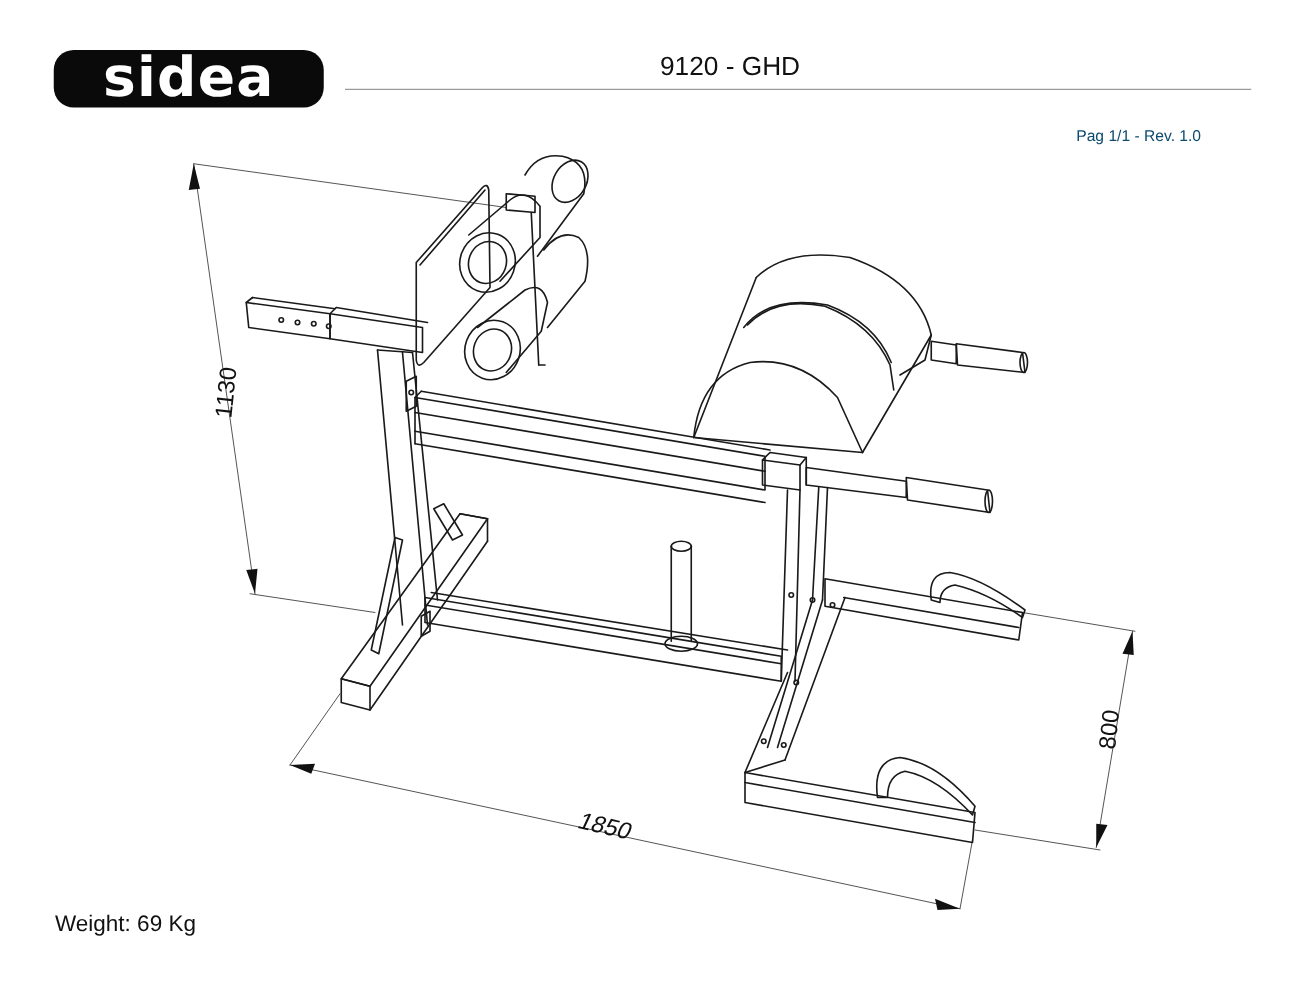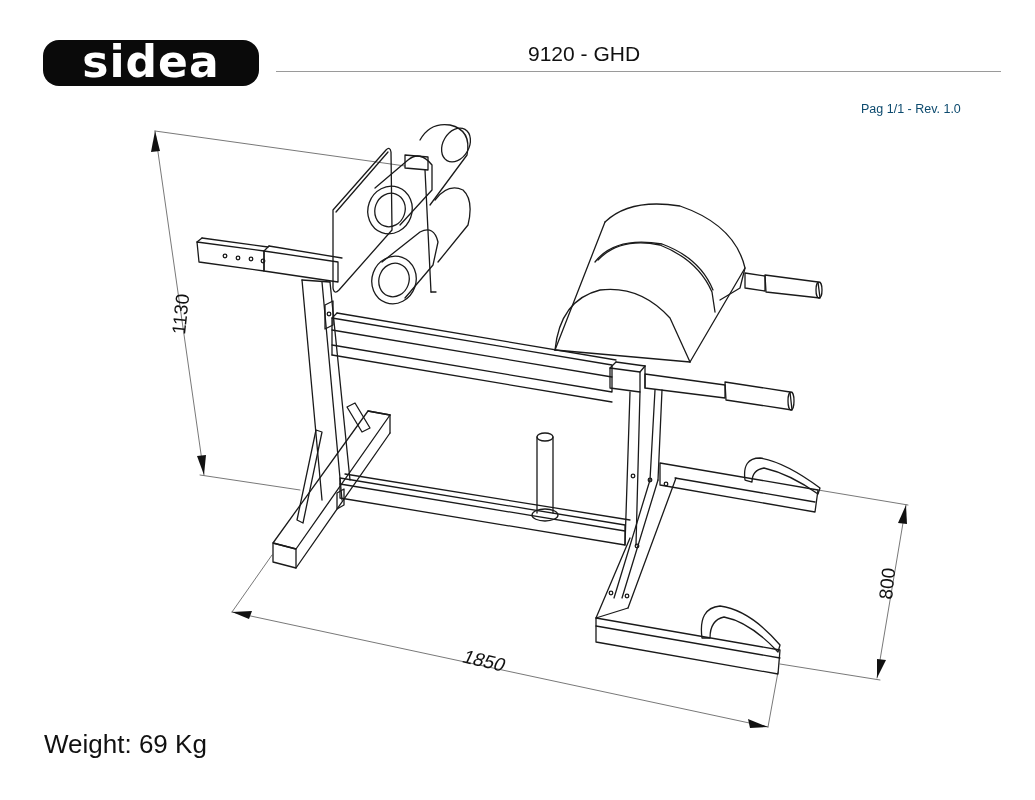--- a/index.html
+++ b/index.html
@@ -3,21 +3,21 @@
 <meta charset="utf-8">
 <style>
   html, body { margin: 0; padding: 0; background: #ffffff; }
   body { width: 1035px; height: 800px; position: relative; overflow: hidden;
          font-family: "Liberation Sans", sans-serif; color: #111; }
   .logo { position: absolute; left: 42px; top: 36px; width: 218px; height: 54px; }
   .title { position: absolute; left: 508px; top: 42px; font-size: 21px; color: #111; margin-left: 20px; }
   .page-info { position: absolute; left: 861px; top: 55px; font-size: 12.5px; color: #0c4a6e; margin-top: 47px; }
   .header-rule { position: absolute; left: 276px; top: 71px; width: 725px; height: 1px; background: #9a9a9a; }
   .drawing { position: absolute; left: 0; top: 0; width: 1035px; height: 800px; }
-  .weight { position: absolute; left: 44px; top: 729px; font-size: 26px; color: #111; }
+  .weight { position: absolute; left: 44px; top: 729px; font-size: 18px; color: #111; }
   .dim-label { font-family: "Liberation Sans", sans-serif; font-size: 19px; fill: #111; }
 </style>
 </head>
 <body>
 
 <svg class="logo" viewBox="0 0 218 54">
   <rect x="1" y="4" width="216" height="46" rx="16" ry="16" fill="#0a0a0a"></rect>
   <text x="109" y="41" text-anchor="middle" font-family="DejaVu Sans, sans-serif" font-weight="bold" font-size="44" fill="#ffffff" letter-spacing="1">sidea</text>
 </svg>
 

